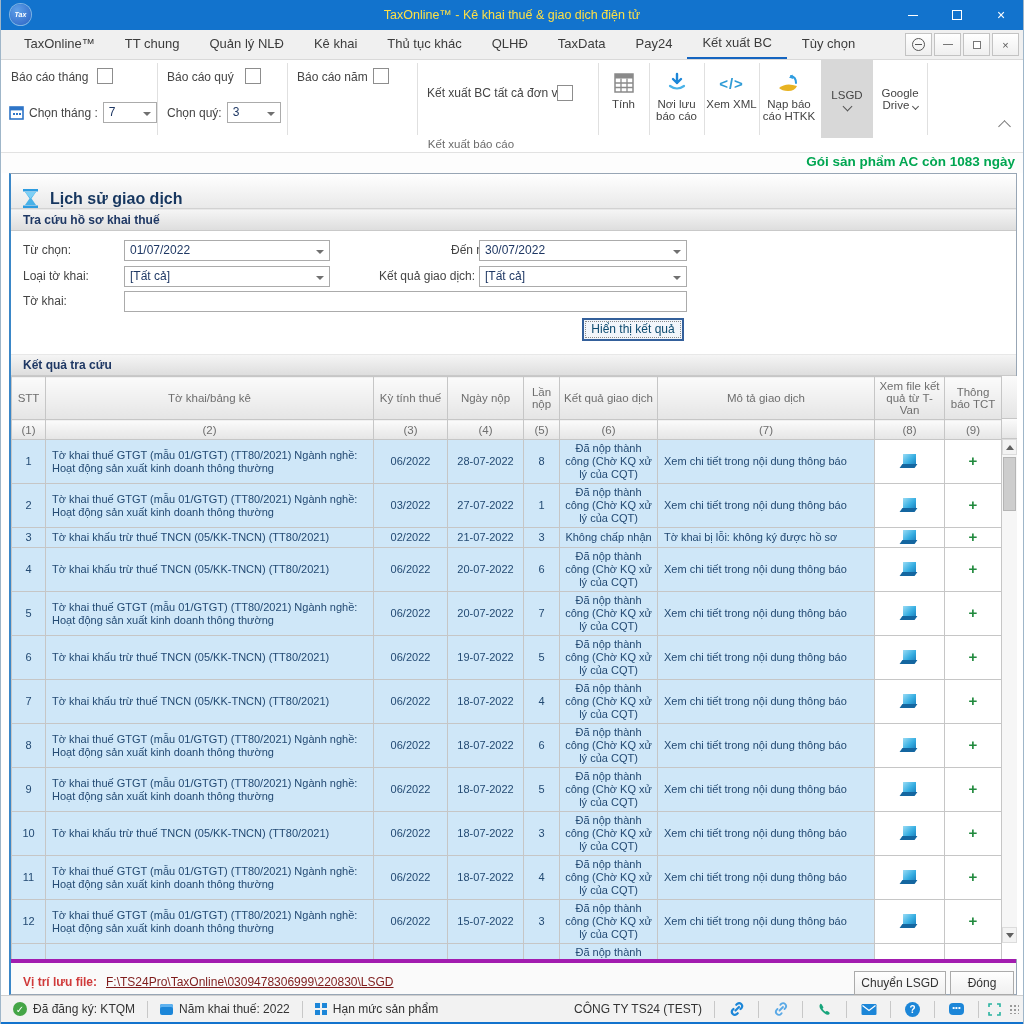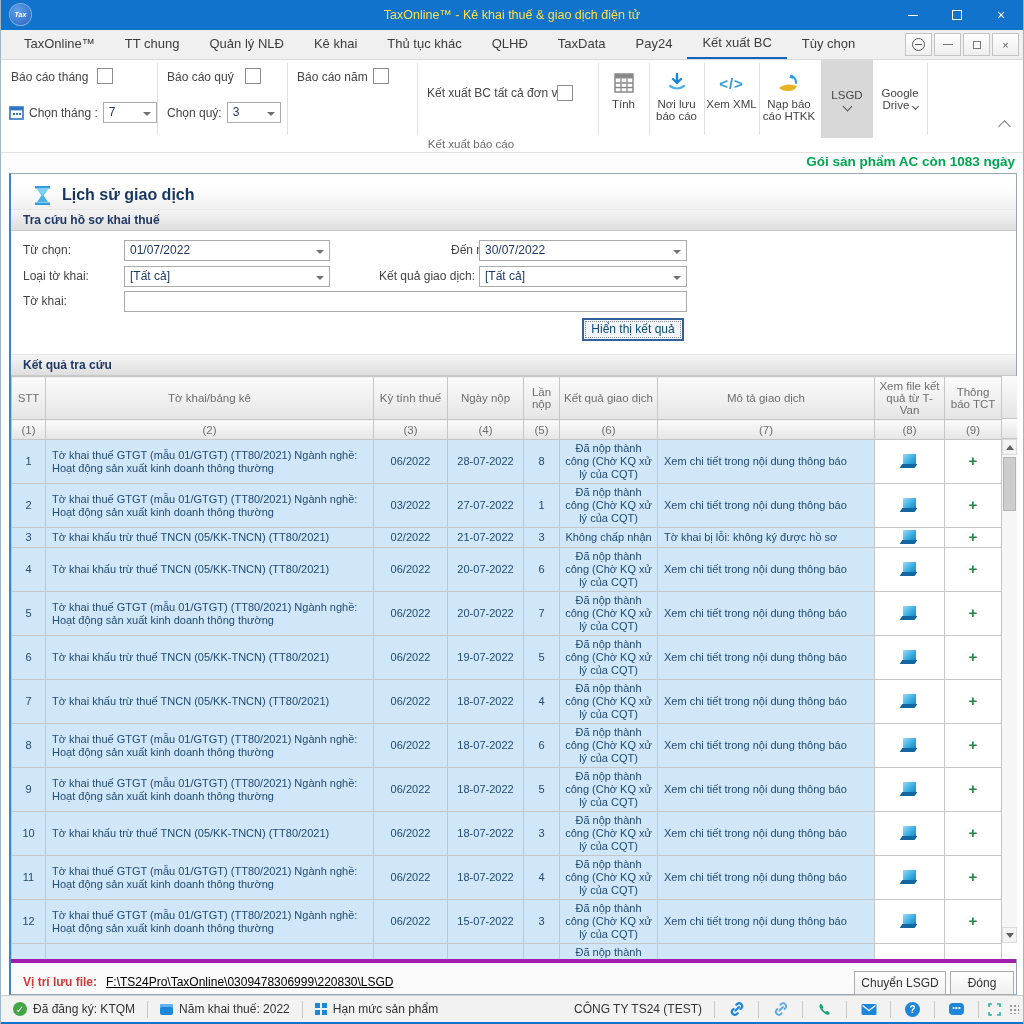--- a/index.html
+++ b/index.html
@@ -57,23 +57,23 @@
   .ribbon-collapse { position:absolute; right:14px; top:62px; width:9px; height:9px;
                      border-left:1px solid #777; border-top:1px solid #777; transform:rotate(45deg); }
 
   
   .license-bar { position:absolute; top:153px; left:0; width:100%; height:20px; background:#fdfdfd;
                  text-align:right; padding-right:8px; font-size:13.5px; font-weight:bold; color:#00a651; line-height:18px; }
 
   
   .panel { position:absolute; top:173px; left:8px; width:1008px; height:822px; background:#fff;
            border:1px solid #98a6b5; border-left:2px solid #3a87c8; }
-  .panel-title { position:absolute; top:12px; left:0; right:0; height:35px;
+  .panel-title { position:absolute; top:0; left:0; right:0; height:35px;
                  background:linear-gradient(#ffffff,#e9e9e9); border-bottom:1px solid #d2d2d2;
-                 display:flex; align-items:flex-start; padding-left:24px; gap:12px; }
+                 display:flex; align-items:flex-end; padding-left:12px; gap:12px; }
   .panel-title .txt { font-size:16px; font-weight:bold; color:#16365f; }
   .sec-head { position:absolute; left:0; right:0; height:22px; background:linear-gradient(#f5f5f5,#dedede);
               border-top:1px solid #e8e8e8; border-bottom:1px solid #c9c9c9; font-size:12px; font-weight:bold;
               color:#1f3864; line-height:21px; padding-left:12px; }
   .form-label { position:absolute; font-size:12px; color:#444; height:20px; line-height:20px; white-space:nowrap; }
   .combo { position:absolute; height:21px; border:1px solid #ababab; background:#fff; font-size:12px;
            color:#1f3864; padding:2px 16px 0 5px; }
   .text-input { position:absolute; height:21px; border:1px solid #ababab; background:#fff; font-size:12px;
                 color:#1f3864; padding:0 5px; outline:none; }
   .btn-show { position:absolute; left:571px; top:144px; width:102px; height:23px; background:#f2f6fb;
@@ -106,21 +106,21 @@
   .vs-head2 { height:20px; background:linear-gradient(#fbfbfb,#e5e5e5); border-bottom:1px solid #c6c6c6; }
   .vs-btn { height:16px; background:#f3f3f3; border:1px solid #dcdcdc; display:flex; align-items:center; justify-content:center; }
   .tri-up { width:0; height:0; border-left:4px solid transparent; border-right:4px solid transparent; border-bottom:5px solid #606060; }
   .tri-down { width:0; height:0; border-left:4px solid transparent; border-right:4px solid transparent; border-top:5px solid #606060; }
   .vs-track { height:472px; background:#f6f6f6; position:relative; }
   .vs-thumb { position:absolute; top:2px; left:1px; width:13px; height:54px; background:#cdcdcd; border:1px solid #b5b5b5; }
 
   
   .panel-footer { position:absolute; left:0; right:0; top:785px; bottom:0; border-top:4px solid #a21caf; background:#fafafa; }
   .path-label { position:absolute; left:12px; top:12px; font-size:12px; font-weight:bold; color:#d03a3a; }
-  .path-link { position:absolute; left:95px; top:12px; font-size:12px; color:#000000; text-decoration:underline; }
+  .path-link { position:absolute; left:95px; top:12px; font-size:12px; color:#7f1d1d; text-decoration:underline; }
   .btn-plain { position:absolute; top:8px; height:24px; background:linear-gradient(#fefefe,#f0f0f0);
                border:1px solid #ababab; font-size:12px; color:#333; text-align:center; line-height:22px; }
 
   
   .statusbar { position:absolute; top:995px; left:0; width:100%; height:27px; background:#f2f2f2;
                border-top:1px solid #cfcfcf; display:flex; align-items:center; font-size:12px; color:#333; }
   .sb-seg { display:flex; align-items:center; gap:6px; padding:0 12px; height:100%; }
   .sb-sep { width:1px; height:17px; background:#c8c8c8; }
   .sb-spacer { flex:1; }
   .check-ic { width:14px; height:14px; border-radius:50%; background:#45a546; color:#fff; font-size:10px;

